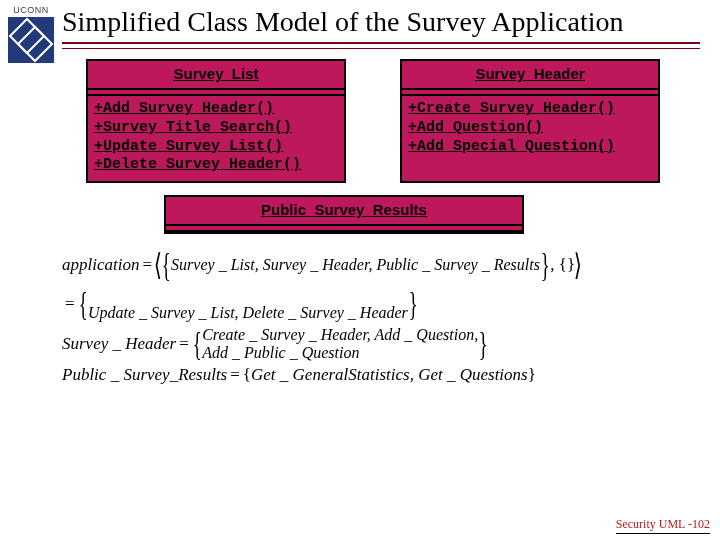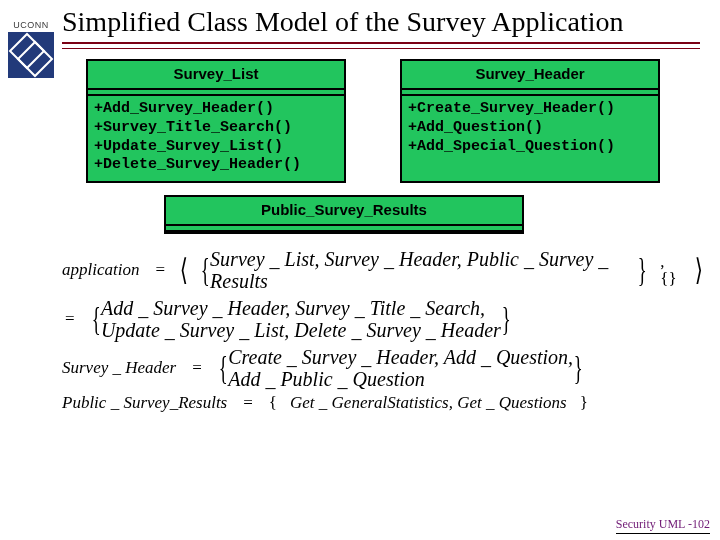--- a/index.html
+++ b/index.html
@@ -16,21 +16,21 @@
   .slide {
     width: 720px;
     height: 540px;
     position: relative;
     box-sizing: border-box;
     padding: 0 0 0 62px;
   }
   .logo {
     position: absolute;
     left: 8px;
-    top: 20px;
+    top: 5px;
     width: 46px;
     height: 78px;
   }
   .logo .uconn {
     font-family: Arial, Helvetica, sans-serif;
     font-size: 9px;
     letter-spacing: 0.5px;
     color: #3b3b3b;
     text-align: center;
   }
@@ -66,24 +66,25 @@
     border-top: 2px solid #7a0014;
     border-bottom: 1px solid #7a0014;
     margin: 0 20px 10px 0;
   }
   .class-row {
     display: flex;
     gap: 54px;
     padding: 0 24px 6px 24px;
   }
   .uml-class {
-    background: #22c55e;
+    background: #be185d;
     border: 2px solid #000;
     width: 260px;
     box-sizing: border-box;
+    text-decoration: underline;
   }
   .uml-class.center {
     width: 360px;
   }
   .uml-class .cname {
     text-align: center;
     font-family: Arial, Helvetica, sans-serif;
     font-weight: bold;
     font-size: 15px;
     padding: 4px 6px 6px 6px;
@@ -110,21 +111,20 @@
     padding: 4px 18px 0 0;
     font-family: "Times New Roman", Times, serif;
     font-style: italic;
     font-size: 17px;
     line-height: 1.05;
   }
   .formulas .row {
     display: flex;
     align-items: center;
     margin-bottom: 4px;
-    gap: 13px;
   }
   .formulas .lhs {
     font-style: italic;
     white-space: nowrap;
   }
   .formulas .eq {
     font-style: normal;
     padding: 0 3px;
   }
   .brace-set {
@@ -134,21 +134,21 @@
   .brace-set .lb, .brace-set .rb {
     font-style: normal;
     font-size: 34px;
     line-height: 34px;
     transform: scaleX(0.55);
     margin: 0 -3px;
   }
   .brace-set .inner {
     display: inline-block;
     font-style: italic;
-    font-size: 20px;
+    font-size: 16px;
     line-height: 1.12;
   }
   .angle {
     font-style: normal;
     font-size: 30px;
     line-height: 30px;
     transform: scaleX(0.7);
     margin: 0 -3px;
   }
   .plain {
@@ -156,21 +156,21 @@
   }
   .small-set {
     font-style: normal;
   }
   .footer {
     position: absolute;
     right: 10px;
     bottom: 6px;
     font-family: "Times New Roman", Times, serif;
     font-size: 12px;
-    color: #701a75;
+    color: #b91c1c;
     border-bottom: 1px solid #000;
     padding-bottom: 1px;
   }
 </style>
 </head>
 <body>
 
 <div class="slide">
 
   <div class="logo">
@@ -219,21 +219,21 @@
       </span>
       <span class="small-set">, {}</span>
       <span class="angle">⟩</span>
     </div>
 
     <div class="row">
       <span class="eq plain">=</span>
       <span class="brace-set">
         <span class="lb">{</span>
         <span class="inner">
-          <span>Add _ Survey _ Header, Survey _ Title _ Search,</span><br>
+          <br>
           <span>Update _ Survey _ List, Delete _ Survey _ Header</span>
         </span>
         <span class="rb">}</span>
       </span>
     </div>
 
     <div class="row">
       <span class="lhs">Survey _ Header</span>
       <span class="eq plain">=</span>
       <span class="brace-set">

